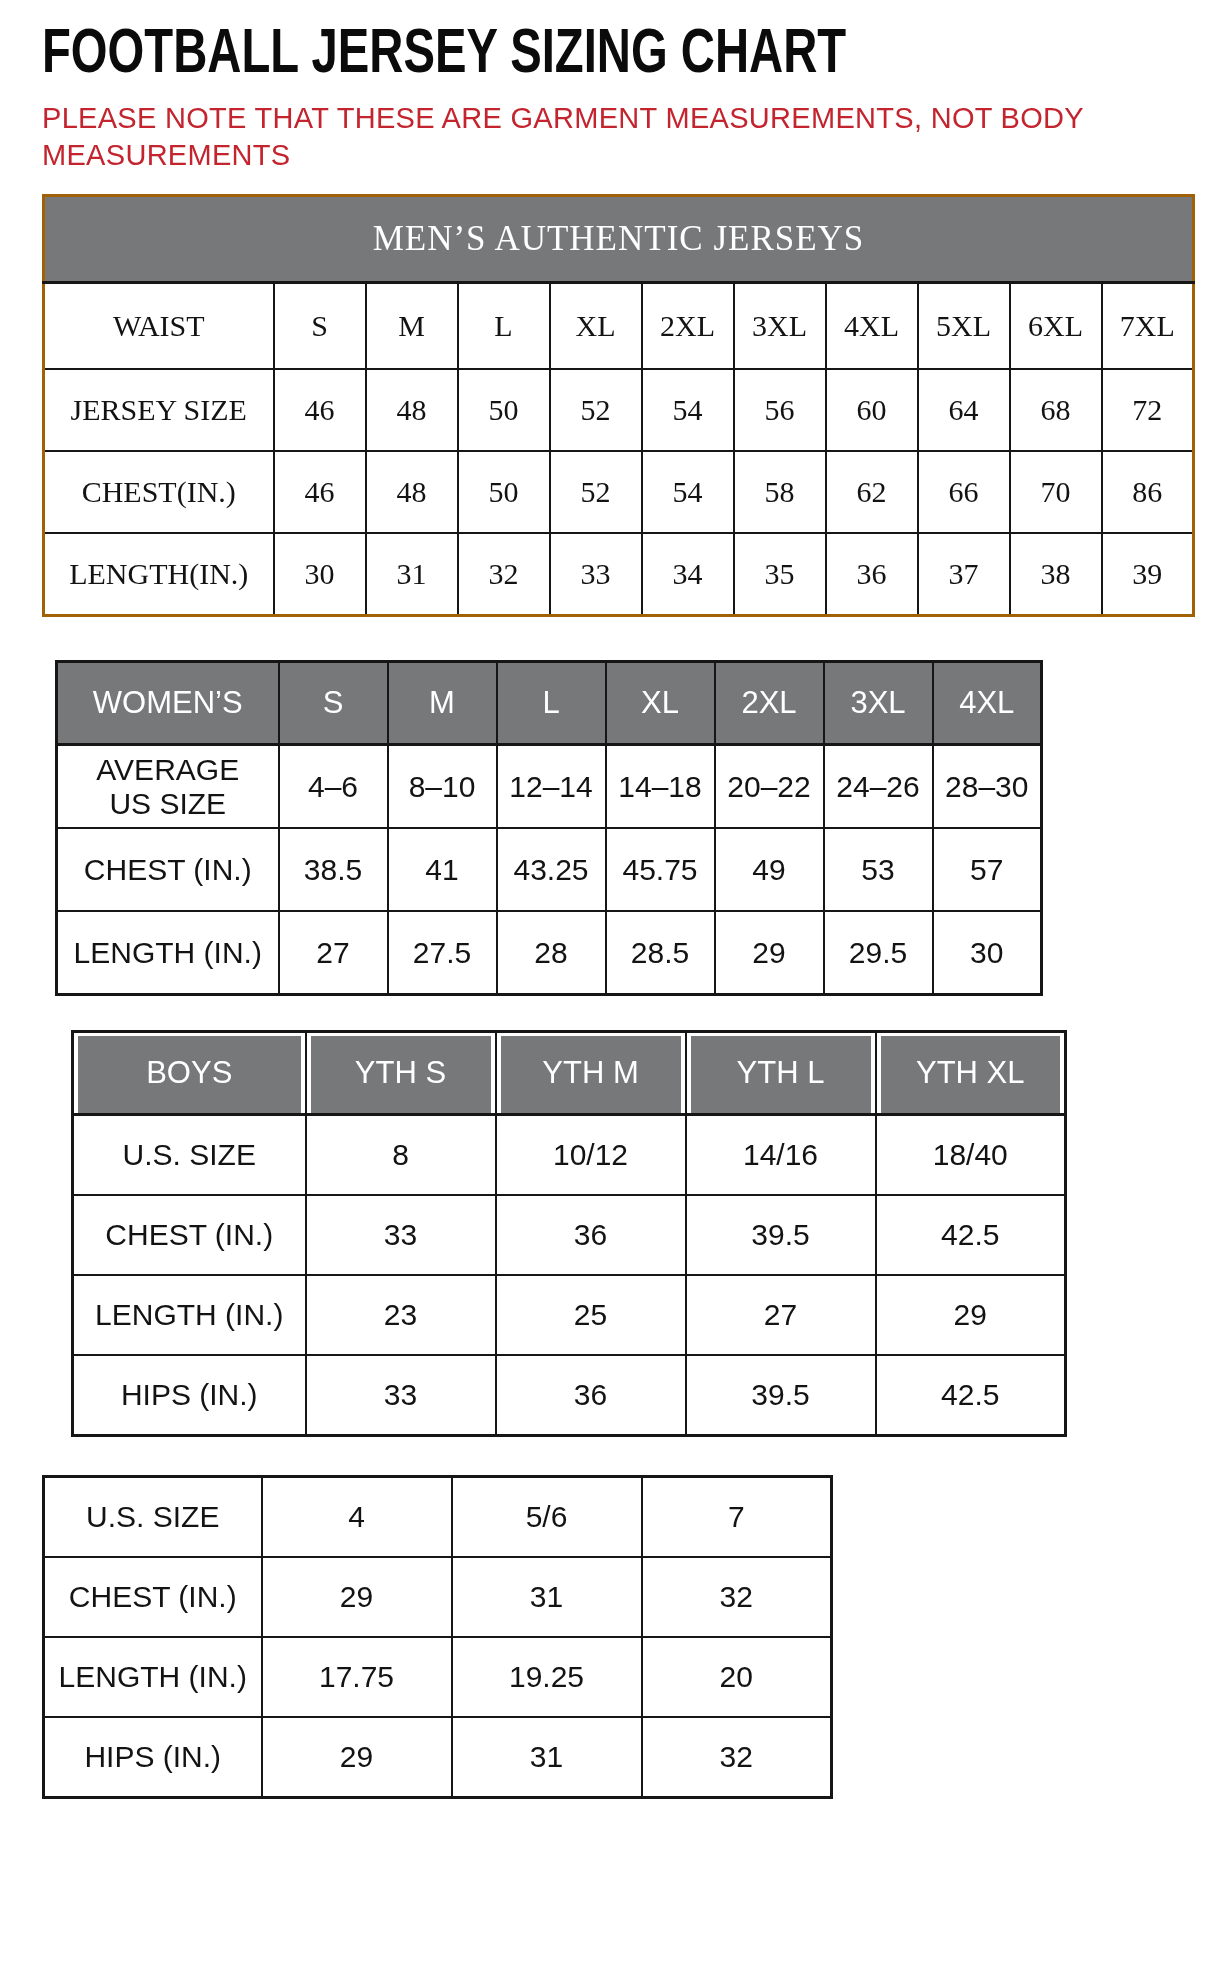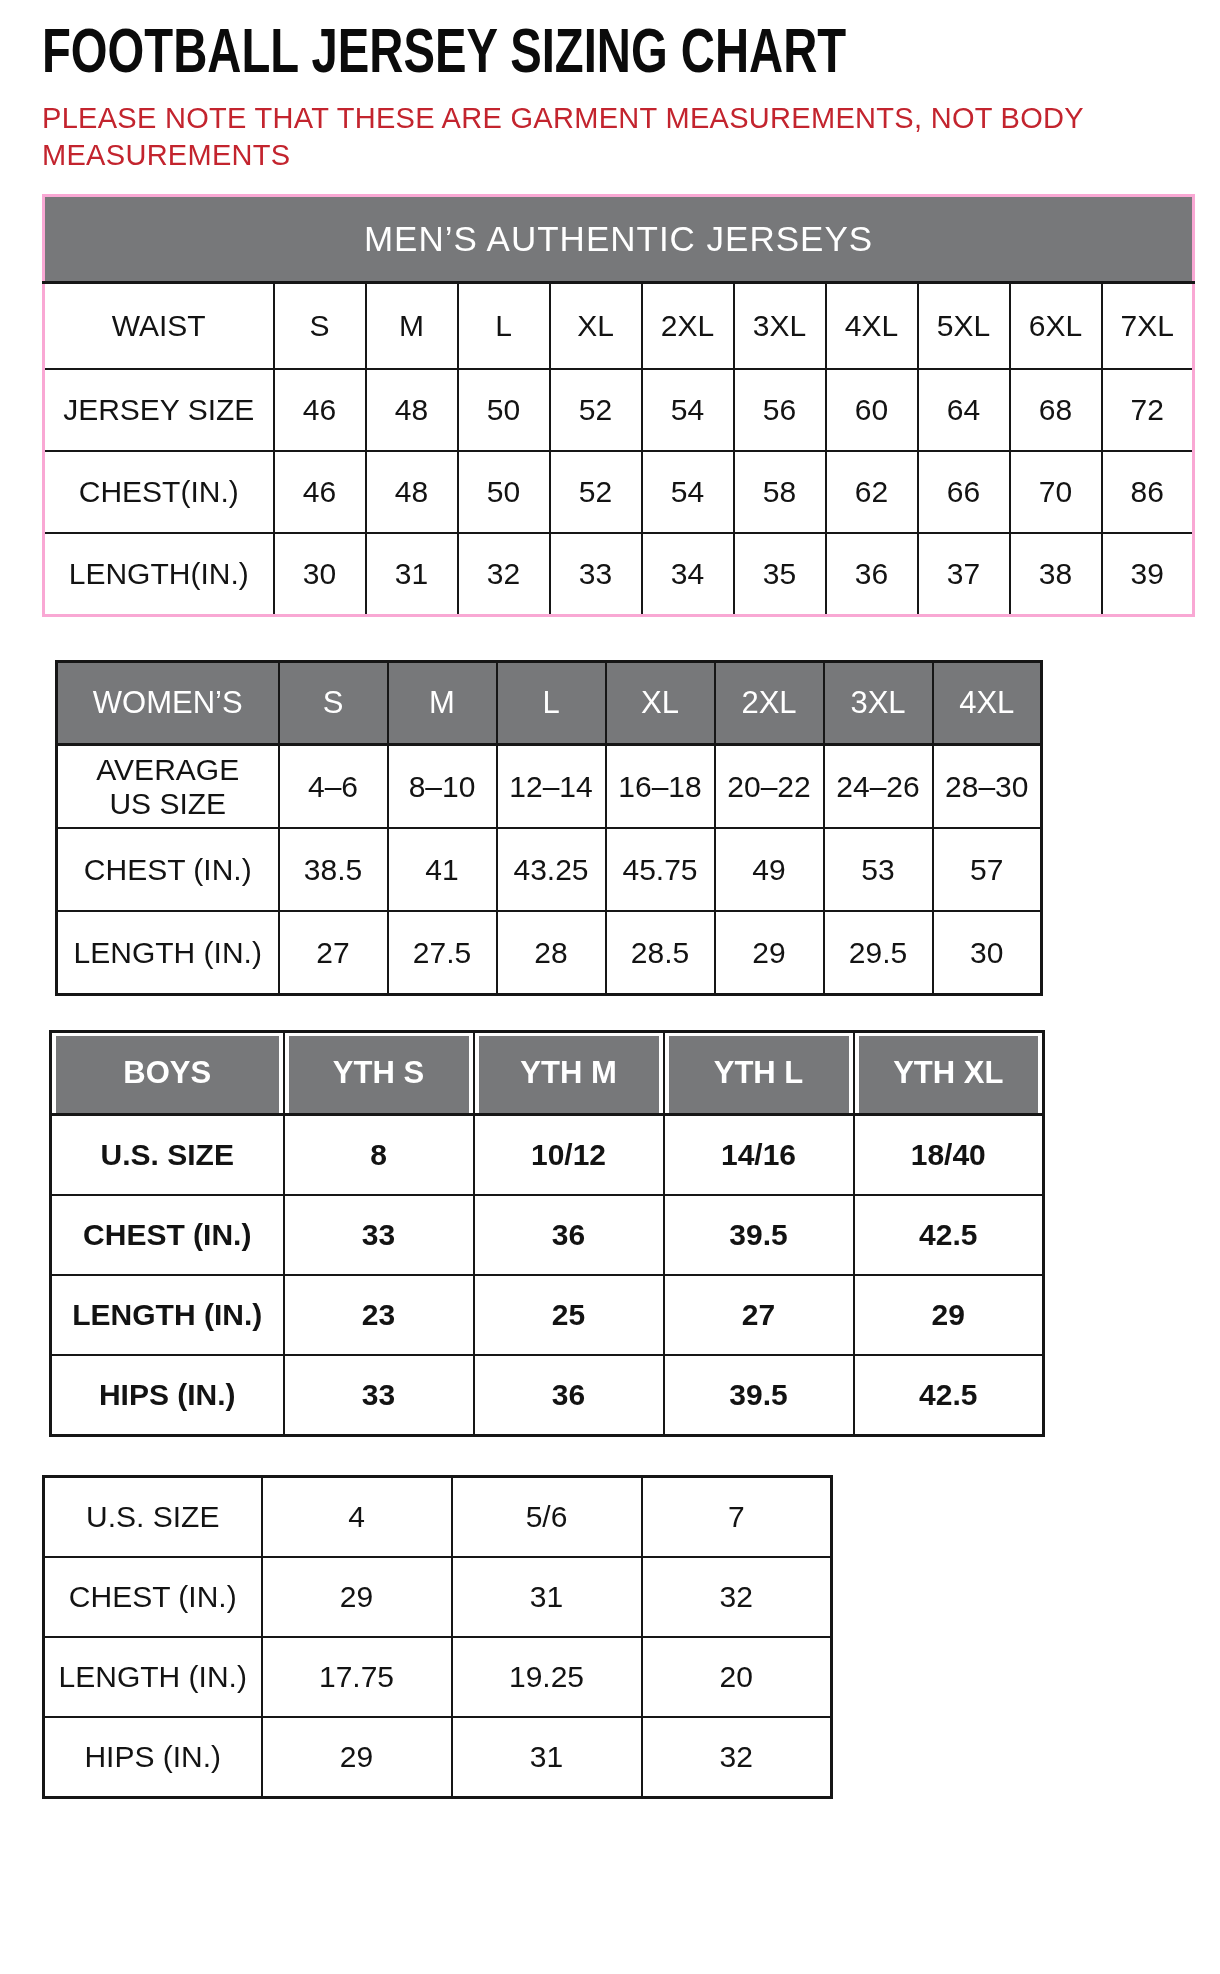--- a/index.html
+++ b/index.html
@@ -20,30 +20,30 @@
   }
   table{border-collapse:collapse;table-layout:fixed;}
   td{
     border:2px solid #161616;text-align:center;vertical-align:middle;
     font-size:30px;color:#131313;padding:0 2px;overflow:hidden;
   }
   .ghead{background:#77787a;color:#ffffff;}
   tr.hrow td{border-bottom-width:3px;}
   .rowlabel{white-space:pre-line;line-height:34px;}
 
-  table.mens{width:1150px;margin:20px 0 0 42px;border:3px solid #f9a8d4;}
+  table.mens{width:1150px;margin:20px 0 0 42px;border:3px solid #a16207;font-family:Liberation Serif, serif;}
   .mens tr.hrow td{height:84px;font-size:35px;letter-spacing:1px;}
   .mens tr.sizerow td{height:84px;}
   .mens tr.body td{height:80px;}
 
   table.womens{width:985px;margin:43px 0 0 55px;border:3px solid #161616;}
   .womens tr.hrow td{height:80px;font-size:31px;}
   .womens tr.body td{height:81px;}
 
-  table.boys{width:995px;margin:34px 0 0 49px;border:3px solid #161616;font-weight:bold;}
+  table.boys{width:995px;margin:34px 0 0 71px;border:3px solid #161616;}
   .boys tr.hrow td{height:80px;font-size:31px;}
   .boys tr.body td{height:78px;}
   
   .boys tr.hrow td.ghead, .preschool tr.hrow td.ghead{
     box-shadow:inset 4px 0 0 #ffffff, inset -4px 0 0 #ffffff, inset 0 3px 0 #ffffff;
   }
 
   table.preschool{width:788px;margin:38px 0 0 42px;border:3px solid #161616;}
   .preschool tr.hrow td{height:80px;font-size:31px;}
   .preschool tr.body td{height:78px;}
@@ -152,21 +152,21 @@
           <td class="ghead">2XL</td>
           <td class="ghead">3XL</td>
           <td class="ghead">4XL</td>
         </tr>
         <tr class="body">
           <td class="rowlabel">AVERAGE
 US SIZE</td>
           <td>4–6</td>
           <td>8–10</td>
           <td>12–14</td>
-          <td>16–18</td>
+          <td>14–18</td>
           <td>20–22</td>
           <td>24–26</td>
           <td>28–30</td>
         </tr>
         <tr class="body">
           <td class="rowlabel">CHEST (IN.)</td>
           <td>38.5</td>
           <td>41</td>
           <td>43.25</td>
           <td>45.75</td>

